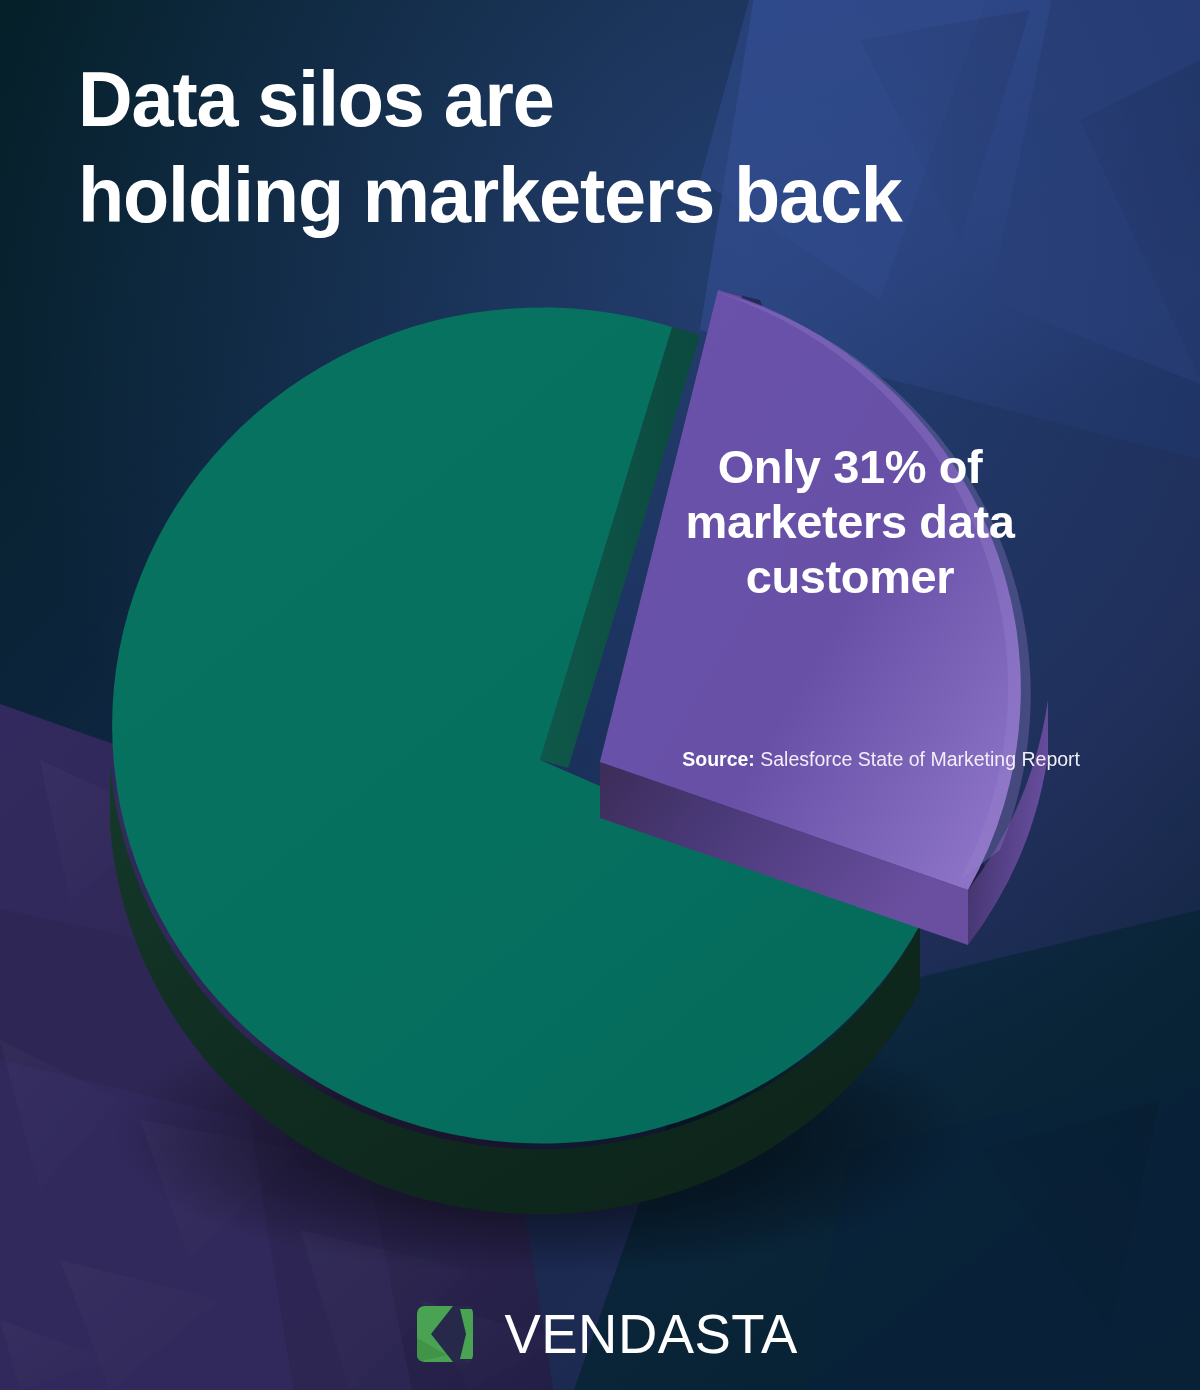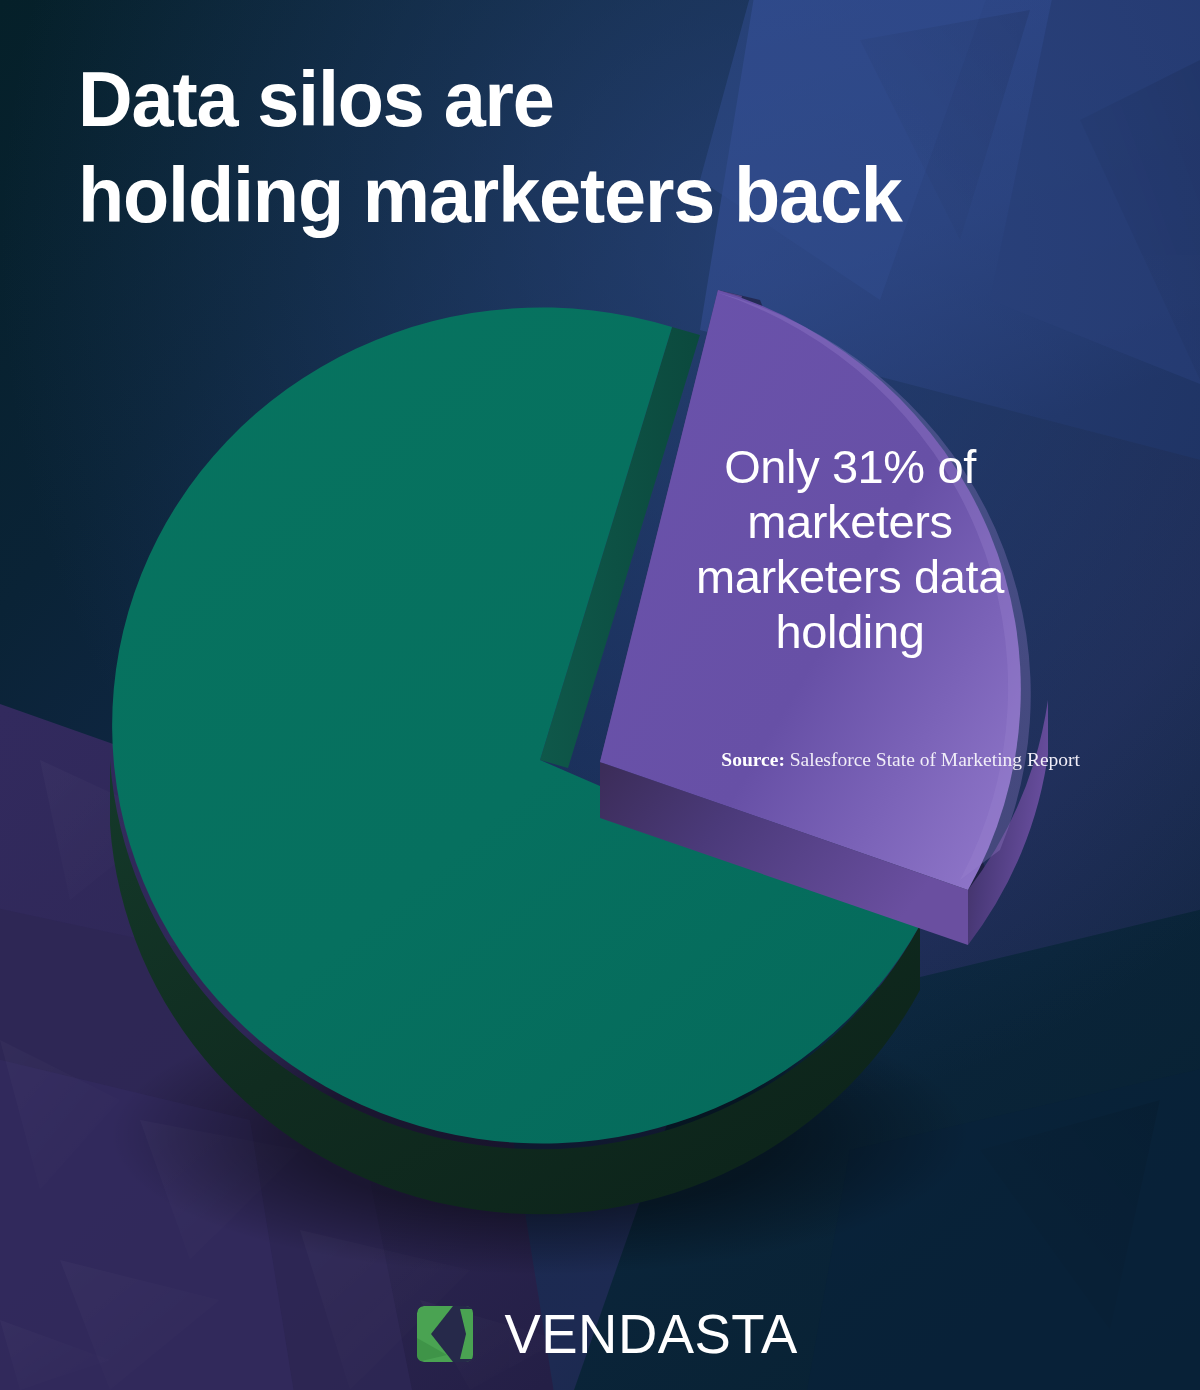--- a/index.html
+++ b/index.html
@@ -71,36 +71,36 @@
     left: 640px;
     top: 440px;
     width: 420px;
     z-index: 26;
     text-align: center;
     pointer-events: none;
   }
   .callout-line {
     color: #ffffff;
     font-family: "Liberation Sans", sans-serif;
-    font-weight: normal;
+    font-weight: bold;
     font-size: 47px;
     line-height: 1.17;
     letter-spacing: -0.4px;
     white-space: nowrap;
   }
 
   .source-line {
     position: absolute;
     left: 560px;
     top: 748px;
     width: 520px;
     z-index: 27;
     text-align: right;
     color: #f1eef8;
-    font-family: Liberation Serif, serif;
+    font-family: Liberation Sans, sans-serif;
     font-size: 19.5px;
     line-height: 1.2;
     white-space: nowrap;
   }
   .source-line .src-label {
     font-weight: bold;
     color: #ffffff;
   }
 
   
@@ -285,23 +285,22 @@
         <path d="M 960 880
                  A 430 418 0 0 0 716 292
                  A 430 418 0 0 1 1000 850
                  Z" fill="#9b83d2" opacity="0.30"></path>
       </g>
     </svg>
   </div>
 
   <div class="callout">
     <div class="callout-line">Only 31% of</div>
-    <div class="callout-line">marketers</div>
     <div class="callout-line">marketers data</div>
-    <div class="callout-line">holding</div>
+    <div class="callout-line">customer</div>
   </div>
 
   <div class="source-line">
     <span class="src-label">Source:</span>
     <span>Salesforce State of Marketing Report</span>
   </div>
 
   <div class="logo">
     <svg class="logo-mark" viewBox="0 0 56 56">
       <defs>

